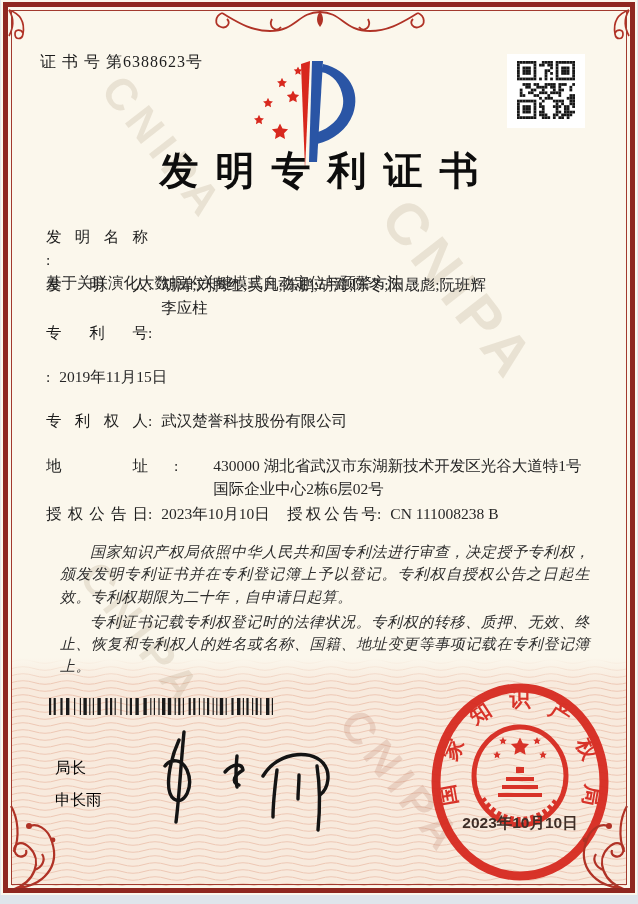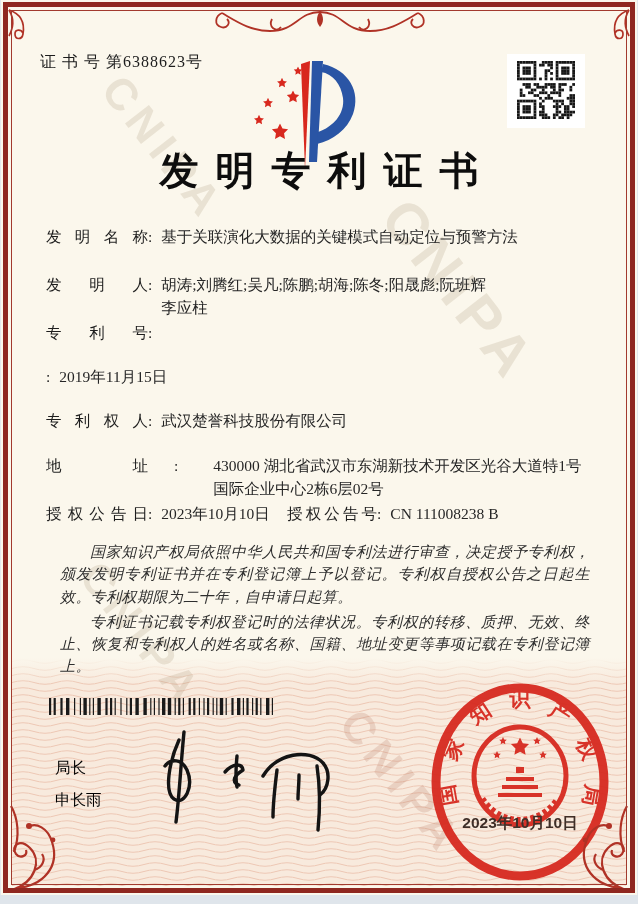--- a/index.html
+++ b/index.html
@@ -30,21 +30,21 @@
   .title { position:absolute; left:0; right:0; top:144px; text-align:center; font-size:39px; font-weight:bold;
            color:#0d0d0d; letter-spacing:17px; padding-left:17px; z-index:5; }
 
   .content { position:absolute; left:45px; right:43px; top:0; z-index:5; }
   .frow { position:absolute; left:0; right:0; display:flex; align-items:flex-start;
           font-size:15.5px; color:#1d1d1d; line-height:23px; }
   .lbl { display:inline-block; width:102px; text-align:justify; text-align-last:justify; flex:none; }
   .lbl2 { display:inline-block; width:90px; text-align:justify; text-align-last:justify; flex:none; }
   .colon { flex:none; margin-right:9px; }
   .fval { color:#262626; }
-  .r-name { top:225px; } .r-inv { top:273px; } .r-pno { top:321px; }
+  .r-name { top:225px;flex-direction:column; } .r-inv { top:273px; } .r-pno { top:321px; }
   .r-fdate { top:365px; } .r-pat { top:409px; } .r-addr { top:454px;gap:26px; } .r-grant { top:502px; }
   .grp2 { position:absolute; left:241px; top:0; display:flex; }
 
   .body-text { position:absolute; left:59px; right:47px; top:541px; z-index:5;
                font-size:15px; line-height:22.3px; color:#2e2e2e; font-style:italic;
                text-align:justify; letter-spacing:0.4px; }
   .body-text p { text-indent:2em; margin-bottom:3px; }
 
   .barcode { position:absolute; left:48px; top:698px; z-index:5; }
 

